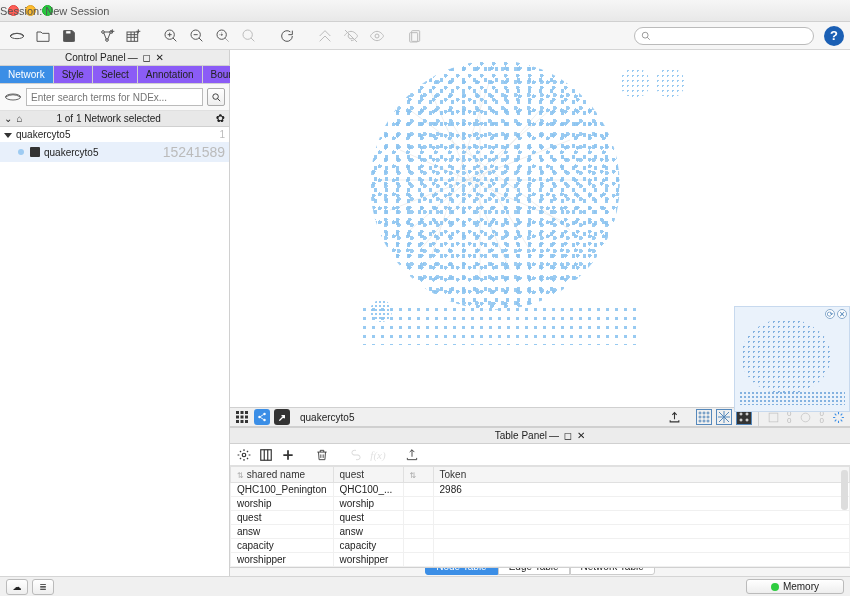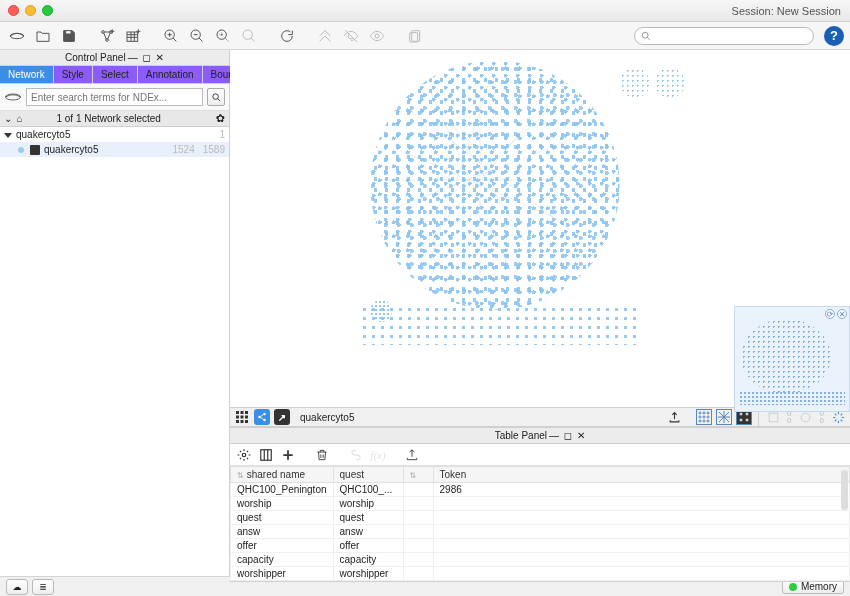--- a/index.html
+++ b/index.html
@@ -3,36 +3,36 @@
 <meta charset="utf-8">
 <style>
   * { box-sizing: border-box; margin: 0; padding: 0; }
   body { font-family: -apple-system, Helvetica, Arial, sans-serif; font-size: 11px; background: #fff; width: 850px; height: 596px; overflow: hidden; color: #222;}
   .titlebar { height: 22px; background: linear-gradient(#f6f6f6,#e8e8e8); border-bottom:1px solid #d0d0d0; display:flex; align-items:center; padding:0 8px; position:relative;}
   .traffic { display:flex; gap:6px;}
   .traffic .dot { width:11px; height:11px; border-radius:50%; }
   .dot.red{background:#ff5f57;border:1px solid #e0443e;}
   .dot.yellow{background:#ffbd2e;border:1px solid #dea123;}
   .dot.green{background:#28c940;border:1px solid #1aab29;}
-  .title { position:absolute; left:0; right:9px; text-align:right; font-size:11px; color:#555;}
+  .title { position:absolute; left:0; right:9px; text-align:left; font-size:11px; color:#555;}
   .toolbar { height:28px; background:#f6f6f6; border-bottom:1px solid #d5d5d5; display:flex; align-items:center; padding:0 6px; gap:4px;}
   .tb-btn { width:22px; height:22px; display:flex; align-items:center; justify-content:center; color:#444; border-radius:3px;}
   .tb-btn svg { width:16px; height:16px; stroke:#555; fill:none; stroke-width:1.5;}
   .tb-btn.dis svg { stroke:#bbb; }
   .tb-sep { width:8px; }
   .tb-spacer { flex:1; }
   .searchbox { flex:0 0 180px; height:18px; border:1px solid #bbb; border-radius:9px; display:flex; align-items:center; padding:0 6px; background:#fff;}
   .searchbox svg{width:10px;height:10px;stroke:#888;fill:none;stroke-width:2;margin-right:3px;}
   .searchbox input{border:none;outline:none;font-size:10px;flex:1;}
   .help-btn { width:20px;height:20px;border-radius:50%;background:#1a5fb4;color:#fff;display:flex;align-items:center;justify-content:center;font-weight:bold;font-size:13px;margin-left:6px;}
   .main { display:flex; height:calc(596px - 22px - 28px - 20px);}
   
   .footer { height:20px; background:#f0f0f0; border-top:1px solid #d5d5d5; display:flex; align-items:center; padding:0 6px;}
   .footer-btn { width:22px;height:16px;border:1px solid #bbb;border-radius:3px;background:linear-gradient(#fff,#eee);display:flex;align-items:center;justify-content:center;margin-right:4px;font-size:9px;}
-  .mem-btn { border:1px solid #bbb;border-radius:3px;background:linear-gradient(#fff,#eee);padding:1px 6px;display:flex;align-items:center;gap:4px;font-size:10px;}
+  .mem-btn { border:1px solid #bbb;border-radius:3px;background:linear-gradient(#fff,#eee);padding:1px 24px;display:flex;align-items:center;gap:4px;font-size:10px;}
   .mem-dot{width:8px;height:8px;border-radius:50%;background:#2ecc40;}
   
   .left { width:230px; border-right:1px solid #d0d0d0; display:flex; flex-direction:column; background:#f9f9f9;}
   .panel-hdr { height:16px; background:#ececec; border-bottom:1px solid #d0d0d0; display:flex;align-items:center; padding:0 4px; font-size:10px; justify-content:center;}
   .panel-hdr .ctrls span{font-size:10px; margin-left:2px;cursor:default;}
   .tabs { display:flex; background:#f0f0f0; border-bottom:1px solid #d0d0d0; font-size:10px;}
   .tabs .tab { padding:3px 8px; border-right:1px solid #d0d0d0; background:#8b5cf6;}
   .tabs .tab.active { background:#3b8ee6; color:#fff;}
   .ndex-row { display:flex; align-items:center; padding:4px; gap:4px; border-bottom:1px solid #e0e0e0;}
   .ndex-logo{width:18px;height:14px;}
@@ -41,21 +41,21 @@
   .sq-btn{width:18px;height:18px;border:1px solid #aaa;border-radius:2px;background:linear-gradient(#fff,#eee);display:flex;align-items:center;justify-content:center;}
   .sq-btn svg{width:11px;height:11px;stroke:#333;fill:none;stroke-width:2;}
   .status-row{display:flex;align-items:center;background:#e8e8e8;border-bottom:1px solid #d0d0d0;height:16px;padding:0 4px;font-size:10px;justify-content:space-between;}
   .status-row .l{display:flex;align-items:center;gap:4px;}
   .tree{flex:1;background:#fff;overflow:auto;}
   .tree-row{display:flex;align-items:center;padding:2px 4px;font-size:10px;}
   .tree-row.lvl0{background:#fff;justify-content:space-between;}
   .tree-row.lvl1{background:#e8f0fb;justify-content:space-between;padding-left:18px;}
   .tri{display:inline-block;width:0;height:0;border-left:4px solid transparent;border-right:4px solid transparent;border-top:5px solid #333;margin-right:4px;}
   .sharebox{width:10px;height:10px;background:#333;border-radius:1px;margin-right:4px;}
-  .cnt{color:#bbb;font-size:10px;display:flex;gap:8px;}
+  .cnt{color:#bbb;font-size:14px;display:flex;}
   
   .right { flex:1; display:flex; flex-direction:column; }
   .canvas-wrap{flex:1;position:relative;background:#fff;}
   .canvas{position:absolute;inset:0;}
   .minimap{position:absolute;right:0;top:256px;width:116px;height:106px;background:#eaf2fb;border:1px solid #c7d9ee;}
   .minimap .ctrls{position:absolute;top:2px;right:2px;display:flex;gap:2px;}
   .mini-btn{width:10px;height:10px;border:1px solid #88aacc;border-radius:50%;display:flex;align-items:center;justify-content:center;font-size:8px;color:#5588bb;background:#fff;}
   
   .canvas-bar{height:20px;background:#f0f0f0;border-top:1px solid #d0d0d0;border-bottom:1px solid #d0d0d0;display:flex;align-items:center;padding:0 4px;gap:4px;font-size:10px;}
   .cb-btn{width:16px;height:16px;border-radius:2px;display:flex;align-items:center;justify-content:center;}
@@ -464,26 +464,20 @@
                   <td></td>
                   <td></td>
                 </tr>
                 <tr>
                   <td>answ</td>
                   <td>answ</td>
                   <td></td>
                   <td></td>
                 </tr>
                 <tr>
-                  <td>offer</td>
-                  <td>offer</td>
-                  <td></td>
-                  <td></td>
-                </tr>
-                <tr>
                   <td>capacity</td>
                   <td>capacity</td>
                   <td></td>
                   <td></td>
                 </tr>
                 <tr>
                   <td>worshipper</td>
                   <td>worshipper</td>
                   <td></td>
                   <td></td>

